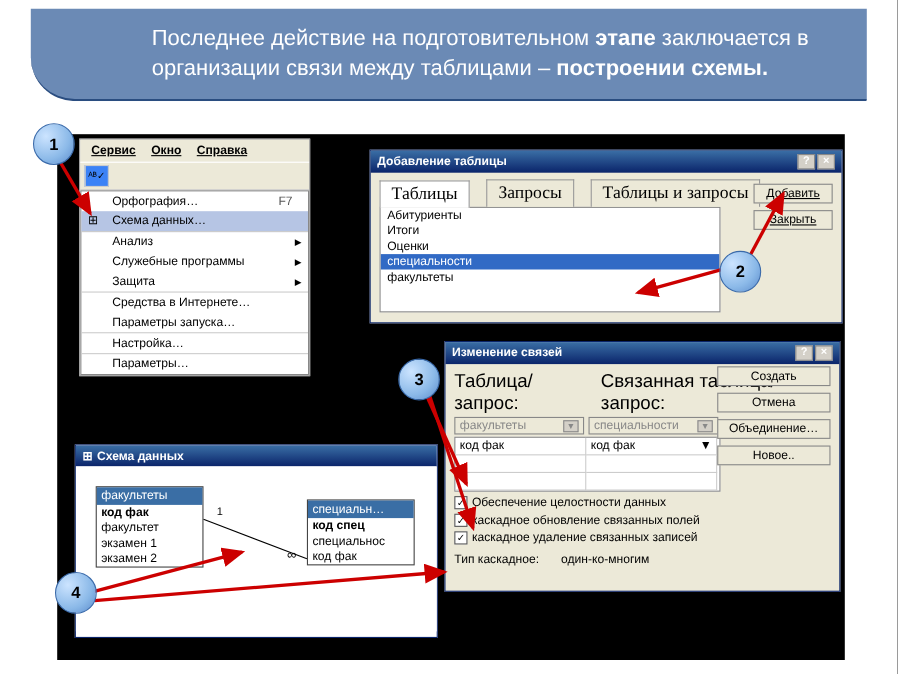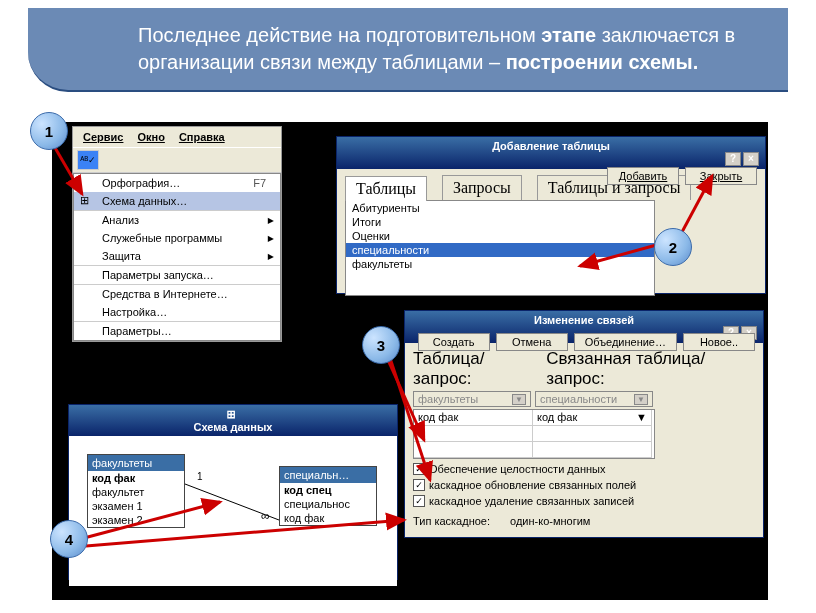--- a/index.html
+++ b/index.html
@@ -22,30 +22,30 @@
   .dropdown { background: #fff; border: 1px solid #888; margin: 0; }
   .dd-item { display: flex; align-items: center; padding: 3px 14px 3px 28px; position: relative; }
   .dd-item.sep { border-bottom: 1px solid #ccc; }
   .dd-item .shortcut { margin-left: auto; color: #555; }
   .dd-item.has-sub::after { content: "▶"; position: absolute; right: 6px; font-size: 8px; }
   .dd-item.selected { background: #b6c5e4; }
   .dd-icon { position: absolute; left: 6px; width: 14px; height: 14px; }
   
   
   .dialog { position: absolute; background: #ece9d8; border: 1px solid #0a246a; }
-  .titlebar { background: linear-gradient(#3a6ea5, #0a246a); color: #fff; font-weight: bold; padding: 3px 6px; display: flex; align-items: center; flex-direction: column; }
+  .titlebar { background: linear-gradient(#3a6ea5, #0a246a); color: #fff; font-weight: bold; padding: 3px 6px; display: flex; align-items: center; }
   .titlebar .tb-right { margin-left: auto; display: flex; gap: 2px; }
   .tb-close, .tb-help { width: 16px; height: 14px; background: #d4d0c8; border: 1px solid #888; font-size: 10px; text-align: center; line-height: 12px; cursor: pointer; }
   .tabs { display: flex; padding: 6px 8px 0 8px; }
   .tab { padding: 3px 10px; border: 1px solid #999; border-bottom: none; background: #ece9d8; margin-right: 15px; font-size: 16px; font-family: Liberation Serif, serif; }
   .tab.active { background: #fff; position: relative; top: 1px; }
   .listbox { background: #fff; border: 1px solid #888; margin: 0 8px 8px 8px; height: 96px; overflow: hidden; }
   .listbox div { padding: 1px 6px; }
   .listbox .sel { background: #316ac5; color: #fff; }
-  .dlg-btns { position: absolute; right: 8px; top: 30px; display: flex; flex-direction: row; gap: 6px; }
+  .dlg-btns { position: absolute; right: 8px; top: 30px; display: flex; flex-direction: column; gap: 6px; }
   .btn { background: #ece9d8; border: 1px solid #888; padding: 2px 10px; min-width: 72px; text-align: center; font-size: 11px; cursor:pointer;}
   .btn u { text-decoration: underline; }
   
   
   .rel-body { padding: 6px 8px; }
   .rel-row { display: flex; gap: 20px; margin-bottom: 2px; }
   .rel-label { font-size: 17px; }
   .combo { border: 1px solid #888; background: #fff; padding: 1px 4px; font-size: 11px; display: flex; align-items: center; width: 118px; }
   .combo.disabled { background: #ece9d8; color: #888; }
   .combo .arrow { margin-left: auto; font-size: 8px; background: #d4d0c8; border: 1px solid #888; padding: 0 2px; }
@@ -100,25 +100,25 @@
     </div>
     <div class="dd-item has-sub">
         <span>Анализ</span>
       </div>
     <div class="dd-item has-sub">
         <span>Служебные программы</span>
       </div>
     <div class="dd-item has-sub sep">
         <span>Защита</span>
       </div>
+    <div class="dd-item">
+        <span>Средства в Интернете…</span>
+      </div>
     <div class="dd-item sep">
         <span>Параметры запуска…</span>
-      </div>
-    <div class="dd-item">
-        <span>Средства в Интернете…</span>
       </div>
     <div class="dd-item sep">
         <span>Настройка…</span>
       </div>
     <div class="dd-item">
         <span>Параметры…</span>
       </div>
   </div>
 </div>
 

